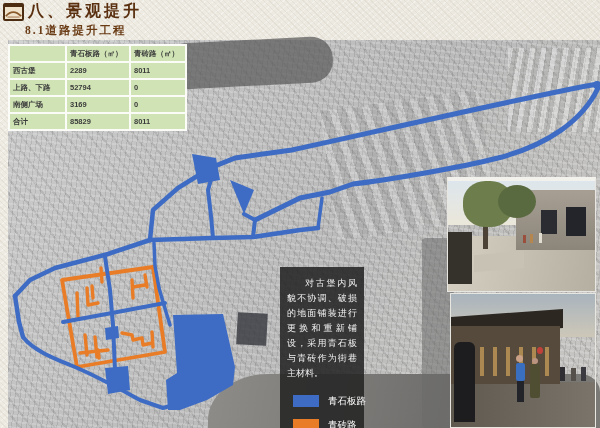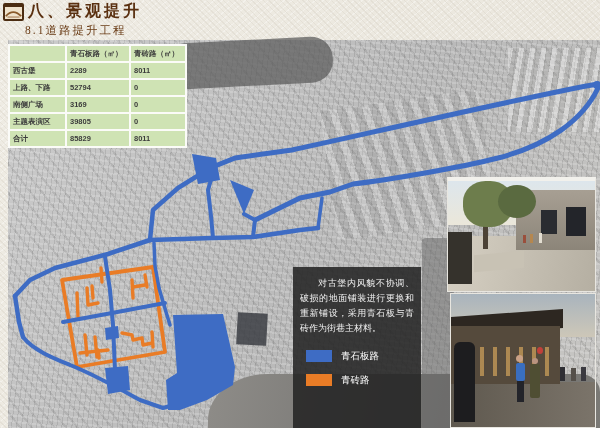--- a/index.html
+++ b/index.html
@@ -10,21 +10,21 @@
       linear-gradient(120deg,#efece4,#e9e5db);
     font-family:"Liberation Sans",sans-serif;}
 
   
   .hdr-icon{position:absolute;left:3px;top:3px;width:21px;height:18px;background:#f0e3cc;
     border:2px solid #4c2d12;border-top-width:4px;border-radius:2px;box-sizing:border-box;}
   .hdr-icon svg{display:block;width:100%;height:100%;}
   .title{position:absolute;left:28px;top:1px;font-family:Liberation Serif, serif;
     font-weight:bold;font-size:16px;color:#5a3010;letter-spacing:3px;}
   .subtitle{position:absolute;left:25px;top:23px;font-family:"Liberation Serif",serif;
-    font-weight:normal;font-size:11.5px;color:#6a3c16;letter-spacing:2px;}
+    font-weight:bold;font-size:11.5px;color:#6a3c16;letter-spacing:2px;}
 
   
   .map{position:absolute;left:8px;top:40px;width:592px;height:388px;
     background:
       repeating-linear-gradient(7deg, rgba(255,255,255,.16) 0 2px, rgba(0,0,0,0) 2px 6px),
       repeating-linear-gradient(97deg, rgba(70,70,70,.15) 0 1px, rgba(0,0,0,0) 1px 5px),
       repeating-linear-gradient(52deg, rgba(40,40,40,.10) 0 2px, rgba(0,0,0,0) 2px 9px),
       linear-gradient(120deg,#cccccc,#bababa 55%,#c8c7c4);}
   .patch{position:absolute;}
   .pt-stadium{left:155px;top:0;width:170px;height:46px;background:#5e5e5e;border-radius:22px;
@@ -42,21 +42,21 @@
 
   
   .qtable{position:absolute;left:8px;top:44px;border-collapse:separate;border-spacing:2px;
     background:#fbfbf8;}
   .qtable td,.qtable th{background:#cfe3b4;color:#3c3c3c;font-size:7.5px;font-weight:bold;
     text-align:left;padding:2px 3px;height:11px;white-space:nowrap;}
   .qtable th{font-size:7.5px;}
   .col-label{width:49px;}  .col-a{width:56px;}  .col-b{width:48px;}
 
   
-  .notebox{position:absolute;left:293px;top:267px;width:128px;height:161px;
+  .notebox{position:absolute;left:280px;top:267px;width:84px;height:161px;
     background:rgba(36,36,36,.88);box-sizing:border-box;padding:9px 7px;}
   .notebox p{margin:0;color:#f1f1f1;font-size:9px;line-height:15px;text-align:justify;text-indent:2em;}
   .legend{margin-top:14px;margin-left:6px;}
   .legend-row{display:flex;margin-bottom:11px;}
   .sw{width:26px;height:12px;margin-right:9px;flex:0 0 auto;}
   .sw-blue{background:#3e6cc4;}
   .sw-orange{background:#e97c26;}
   .legend-row span{color:#fff;font-size:9.5px;white-space:nowrap;}
 
   
@@ -186,25 +186,20 @@
       <td>上路、下路</td>
       <td>52794</td>
       <td>0</td>
     </tr>
     <tr>
       <td>南侧广场</td>
       <td>3169</td>
       <td>0</td>
     </tr>
     <tr>
-      <td>主题表演区</td>
-      <td>39805</td>
-      <td>0</td>
-    </tr>
-    <tr>
       <td>合计</td>
       <td>85829</td>
       <td>8011</td>
     </tr>
   </tbody>
     </table>
 
   <div class="notebox">
     <p>对古堡内风貌不协调、破损的地面铺装进行更换和重新铺设，采用青石板与青砖作为街巷主材料。</p>
     <div class="legend">

